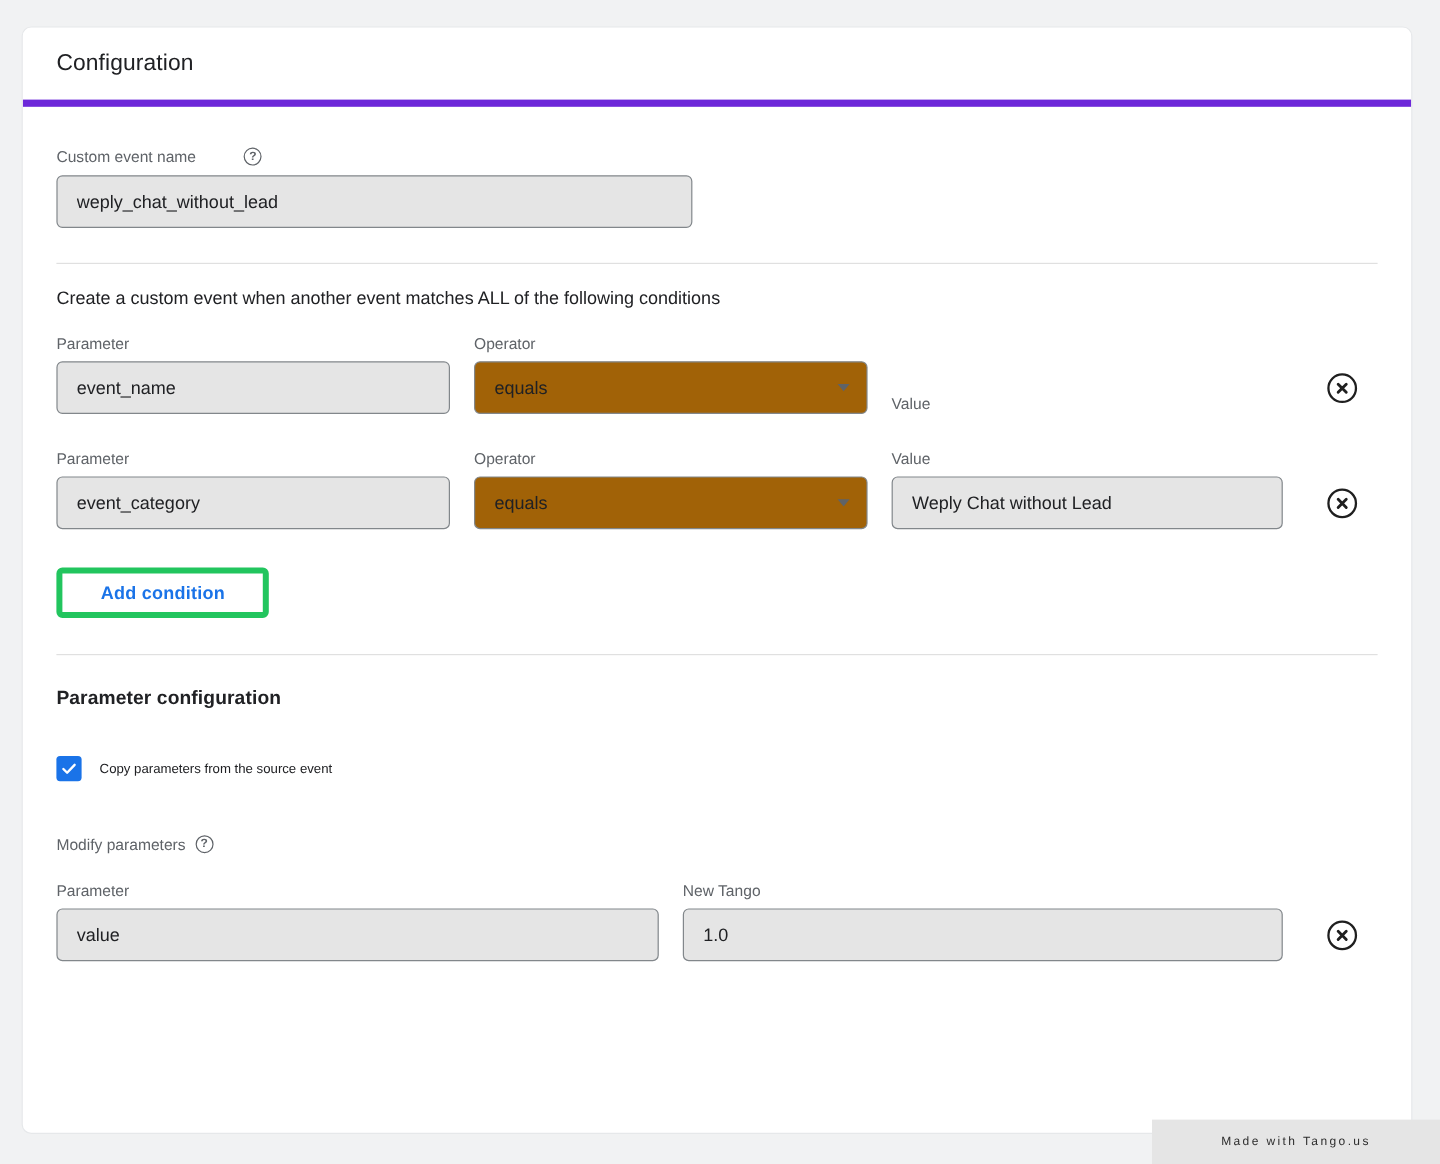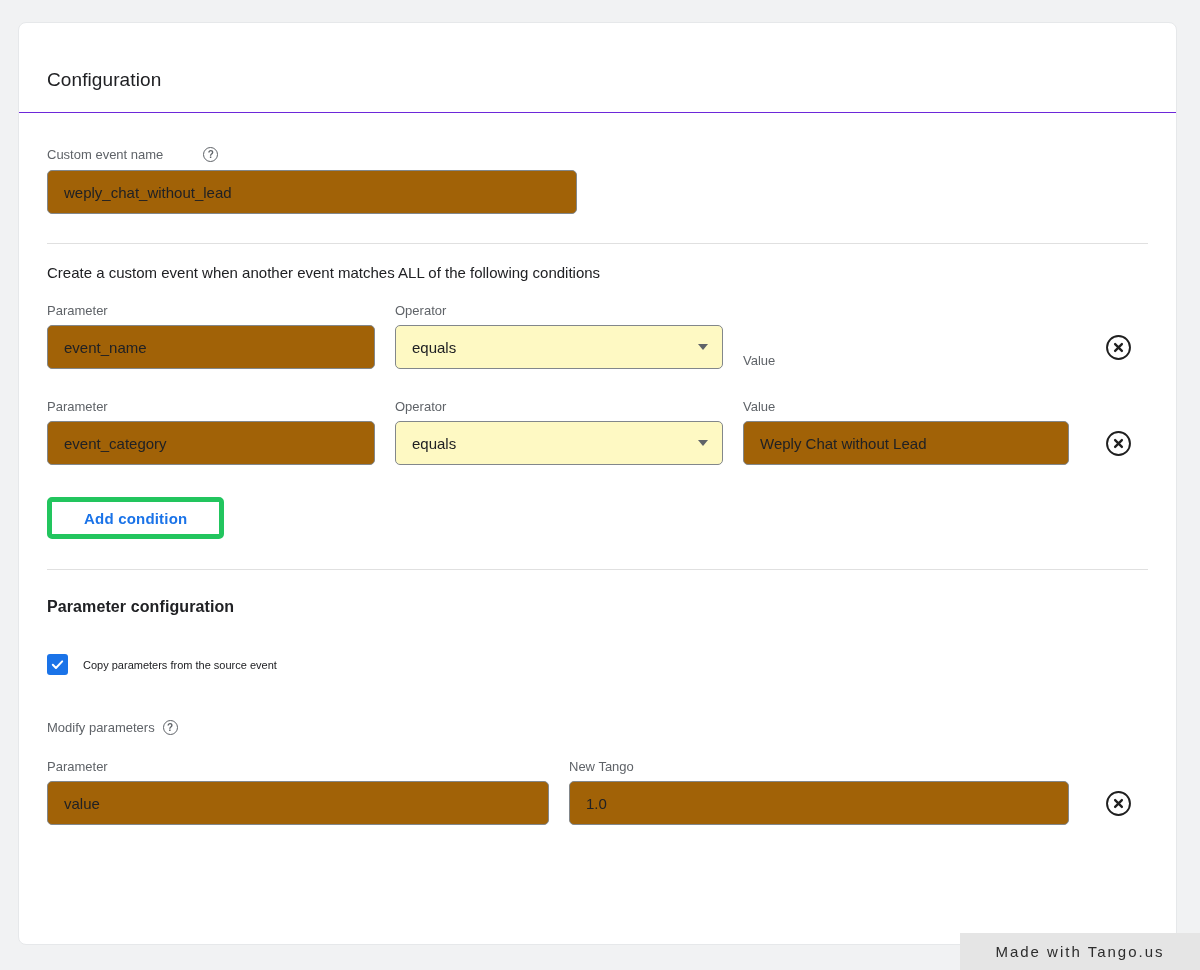--- a/index.html
+++ b/index.html
@@ -16,22 +16,21 @@
     width: 1159px; height: 923px;
     background: #ffffff;
     border: 1px solid #e6e8ea;
     border-radius: 8px;
     overflow: hidden;
   }
   .card-header {
     height: 66px;
     display: flex; align-items: center;
     padding: 0 28px;
-    border-bottom: 1px solid #6d28d9;
-    margin-top: 24px;
+    border-bottom: 6px solid #6d28d9;
   }
   .card-title {
     font-size: 19px;
     color: #202124;
     font-weight: 400;
     letter-spacing: 0.1px;
   }
   .section { padding: 0 28px; }
   .divider-inset {
     height: 1px; background: #e0e0e0;
@@ -50,21 +49,21 @@
     font-size: 10px; color: #5f6368; font-weight: 700;
     cursor: pointer;
   }
   .text-input {
     height: 44px;
     border: 1px solid #82878b;
     border-radius: 5px;
     padding: 1px 16px;
     font-size: 15px; color: #202124;
     font-family: "Liberation Sans", "DejaVu Sans", sans-serif;
-    background: #a16207;
+    background: #e5e5e5;
     outline: none;
     width: 100%;
     display: block;
   }
   .custom-event-input { width: 530px; margin-top: 7px; }
   .section-heading {
     font-size: 16px; font-weight: 700; color: #202124;
     letter-spacing: 0.1px;
   }
   .section-desc {
@@ -84,21 +83,21 @@
     align-items: end;
   }
   .field .text-input, .field .select-box { margin-top: 6px; }
   .select-box {
     height: 44px;
     border: 1px solid #82878b;
     border-radius: 5px;
     padding: 0 14px 0 16px;
     display: flex; align-items: center; justify-content: space-between;
     font-size: 15px; color: #202124;
-    background: #fef9c3;
+    background: #a16207;
     cursor: pointer;
   }
   .caret {
     width: 0; height: 0;
     border-left: 5px solid transparent;
     border-right: 5px solid transparent;
     border-top: 6px solid #5f6368;
   }
   .remove-cell {
     display: flex; align-items: center; justify-content: center;
@@ -138,21 +137,21 @@
     font-size: 11px; color: #202124;
     margin-left: 15px;
   }
   .tango-badge {
     position: absolute;
     right: 0; bottom: 0;
     height: 37px;
     width: 240px;
     background: #e5e5e5;
     display: flex; align-items: center; justify-content: center;
-    font-size: 15px;
+    font-size: 10px;
     letter-spacing: 2px;
     color: #2d2d2d;
     z-index: 5;
   }
   
   .m-top-33 { margin-top: 33px; gap: 40px; }
   .m-top-32 { margin-top: 32px; }
   .m-top-30 { margin-top: 30px; }
   .m-top-29 { margin-top: 29px; }
   .m-top-28 { margin-top: 28px; }

